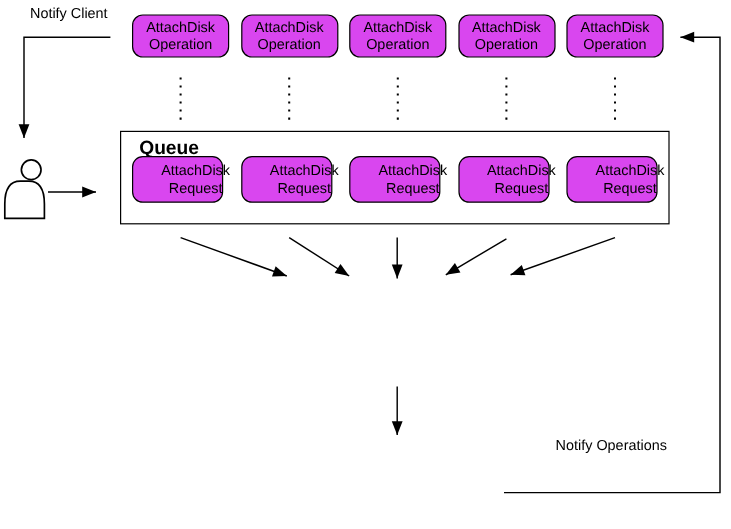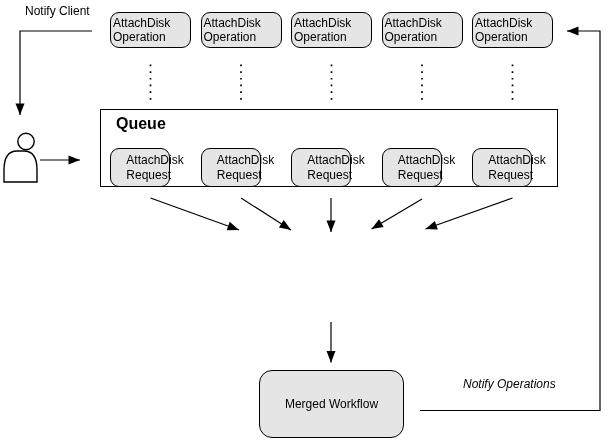--- a/index.html
+++ b/index.html
@@ -7,44 +7,44 @@
     position:relative;
     width:609px; height:441px;
     background:#ffffff;
     font-family:"Liberation Sans","DejaVu Sans",sans-serif;
     color:#000000;
     overflow:hidden;
   }
   svg.layer { position:absolute; left:0; top:0; width:609px; height:441px; }
   .node {
     position:absolute; box-sizing:border-box;
-    border:1.2px solid #000; background:#e5e5e5;
+    border:1.2px solid #000; background:#d946ef;
     display:flex; align-items:center; justify-content:center;
-    font-size:12px; line-height:1.2; padding:2px;
+    text-align:center; font-size:12px; line-height:1.2; padding:2px;
   }
   .rounded { border-radius:9px; }
   .big-rounded { border-radius:13px; }
   .op-box    { top:12px;  width:81px; height:36px; }
-  .req-box   { top:148px; width:60px; height:39px;padding-left:32px; }
+  .req-box   { top:130px; width:76px; height:39px;padding-left:32px; }
   .c1 { left:110px; } .c2 { left:200.5px; } .c3 { left:291px; }
   .c4 { left:381.5px; } .c5 { left:472px; }
   .queue-box {
     position:absolute; box-sizing:border-box;
     left:100px; top:109px; width:458px; height:78px;
     border:1.5px solid #000; background:transparent;
   }
   .queue-title {
     position:absolute; left:116px; top:115px;
     font-size:16px; font-weight:700;
   }
   .merger-box   { left:289px; top:240px; width:84px;  height:80px; }
   .workflow-box { left:259px; top:370px; width:145px; height:68px; }
   .float-label { position:absolute; font-size:12px; white-space:nowrap; }
   .lbl-notify-client     { left:25px;  top:4px; }
-  .lbl-notify-operations { left:463px; top:377px;font-style:italic; }
+  .lbl-notify-operations { left:463px; top:364px; }
 </style>
 </head>
 <body>
 
 <div class="canvas">
 
   <svg class="layer" viewBox="0 0 609 441">
     <defs>
       <marker id="ah" markerUnits="userSpaceOnUse" markerWidth="13" markerHeight="10" refX="12" refY="5" orient="auto">
         <path d="M0.5,0.5 L12,5 L0.5,9.5 Z" fill="#000"></path>
@@ -93,15 +93,14 @@
   <div class="queue-box"></div>
   <div class="queue-title">Queue</div>
 
   <div class="node rounded req-box c1">AttachDisk Request</div>
   <div class="node rounded req-box c2">AttachDisk Request</div>
   <div class="node rounded req-box c3">AttachDisk Request</div>
   <div class="node rounded req-box c4">AttachDisk Request</div>
   <div class="node rounded req-box c5">AttachDisk Request</div>
 
 
-  <div class="node big-rounded workflow-box">Merged Workflow</div>
 
 </div>
 
 </body></html>

